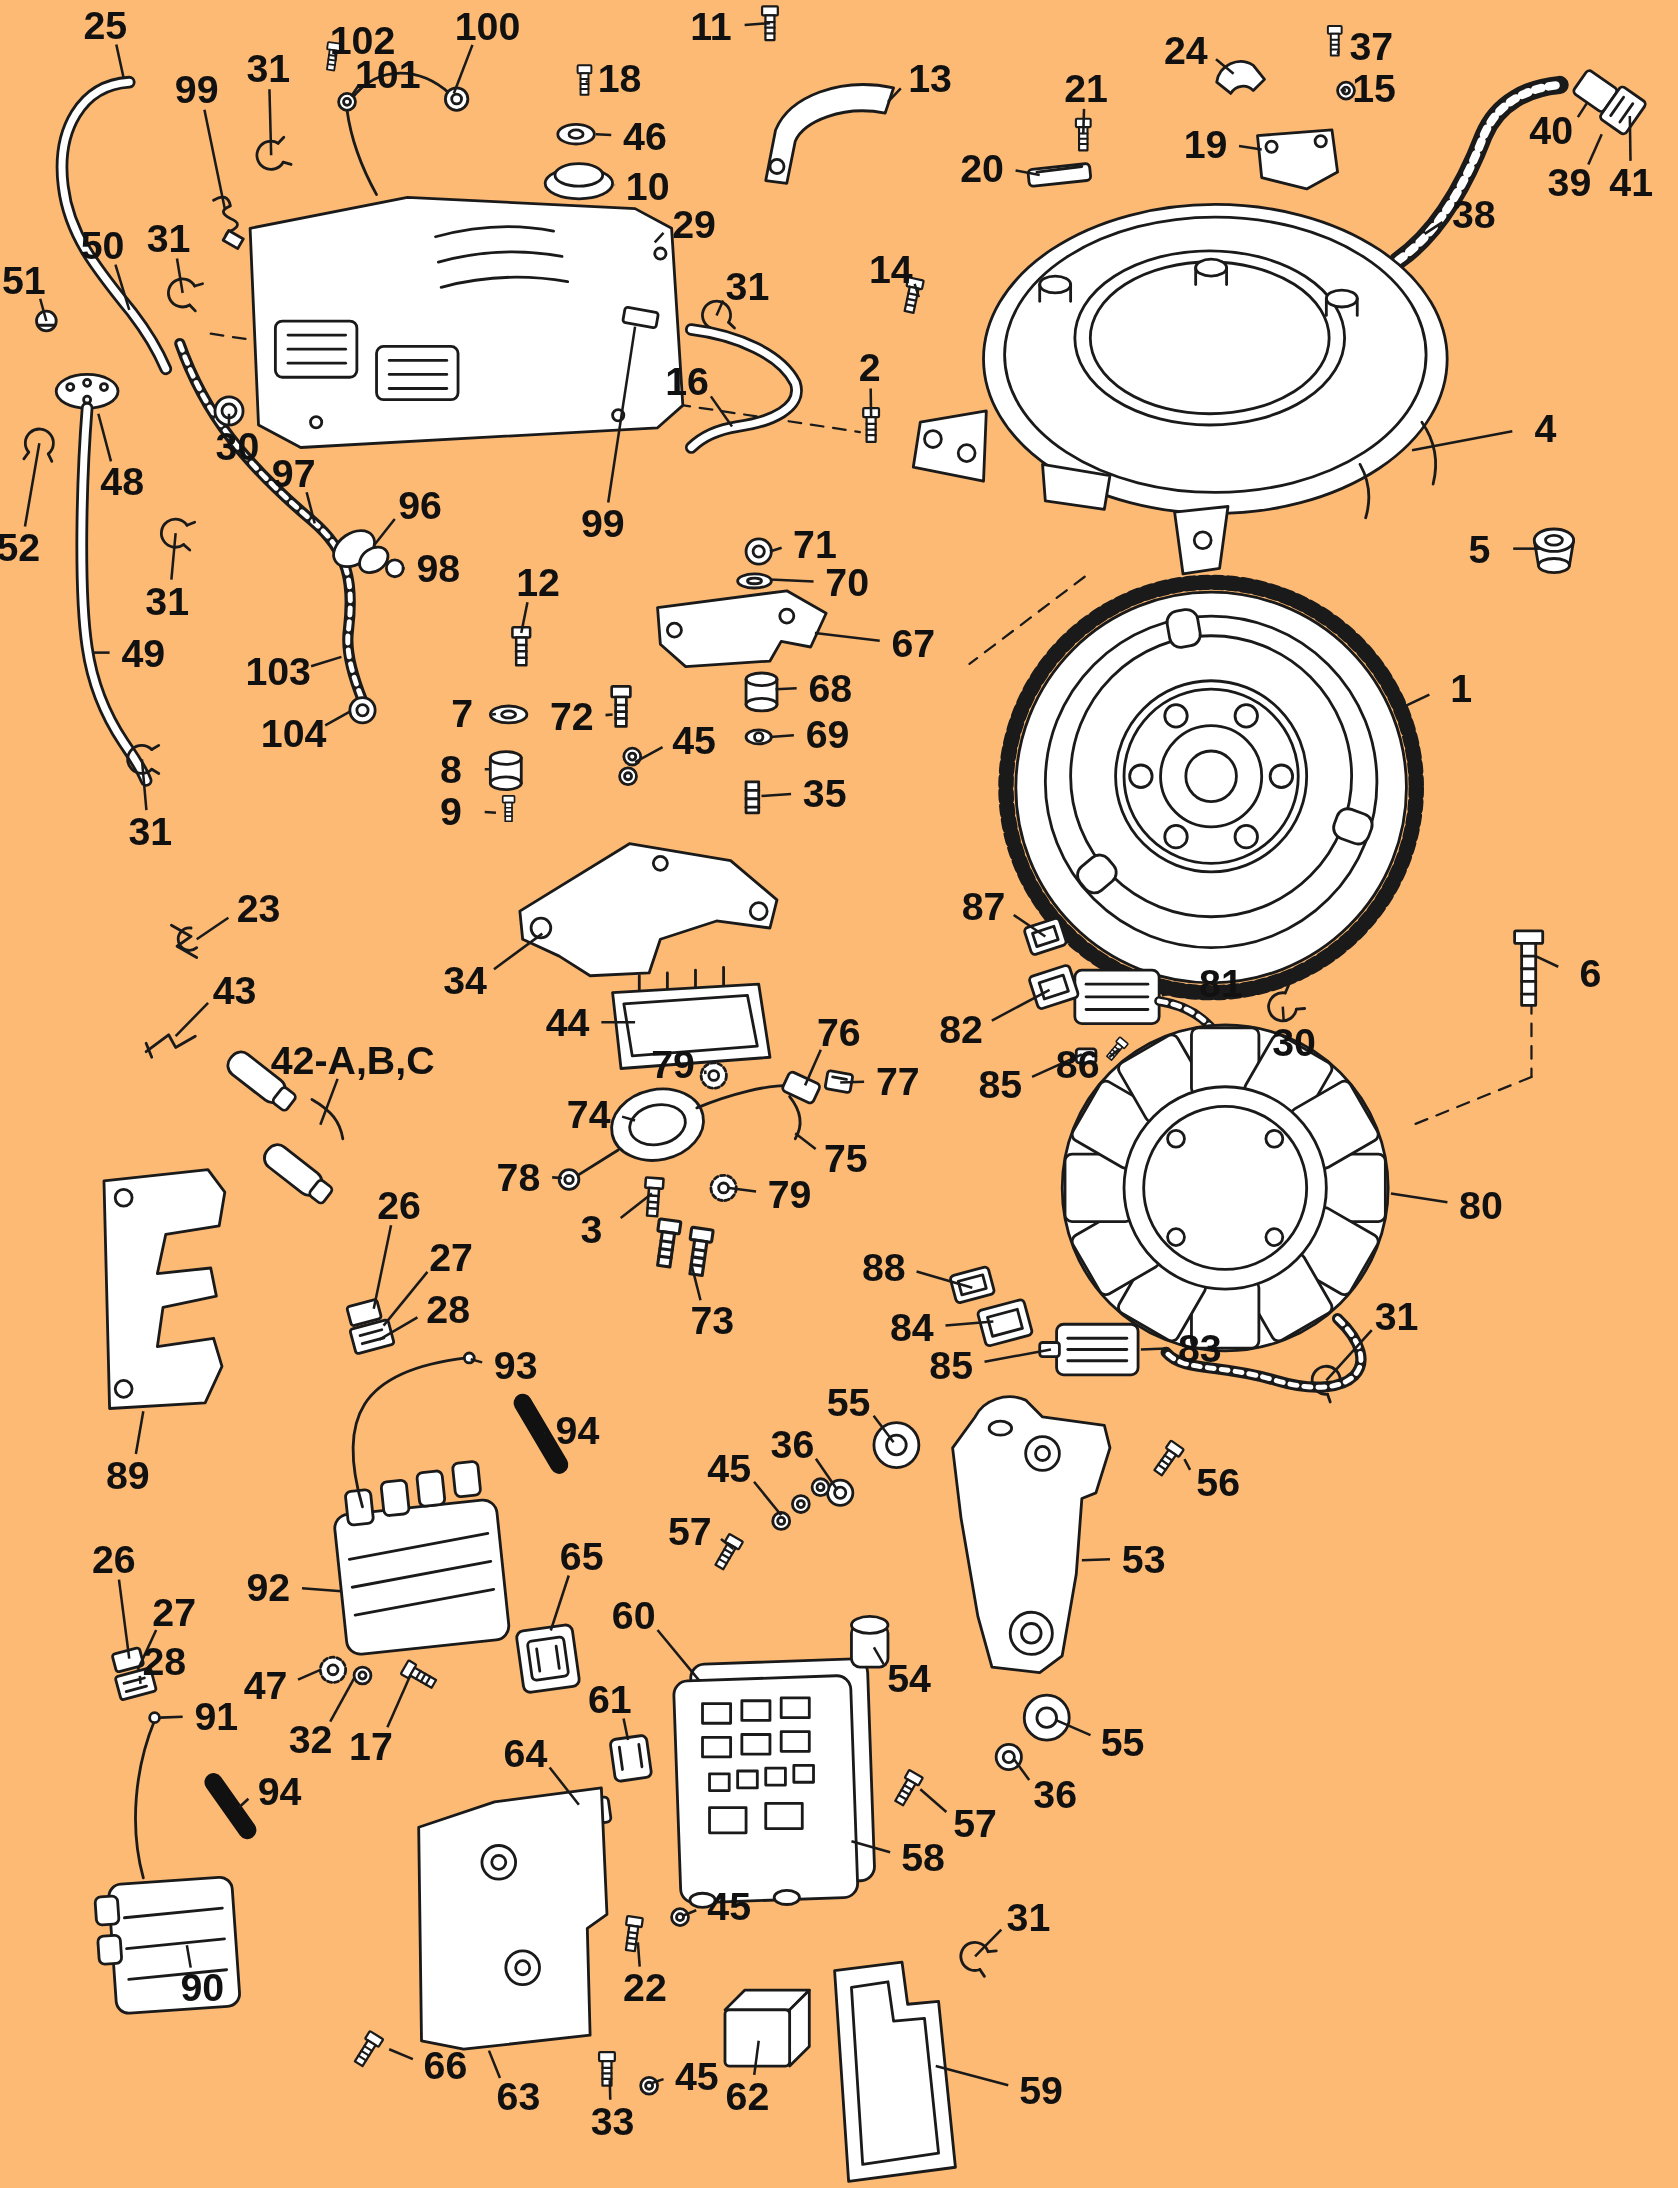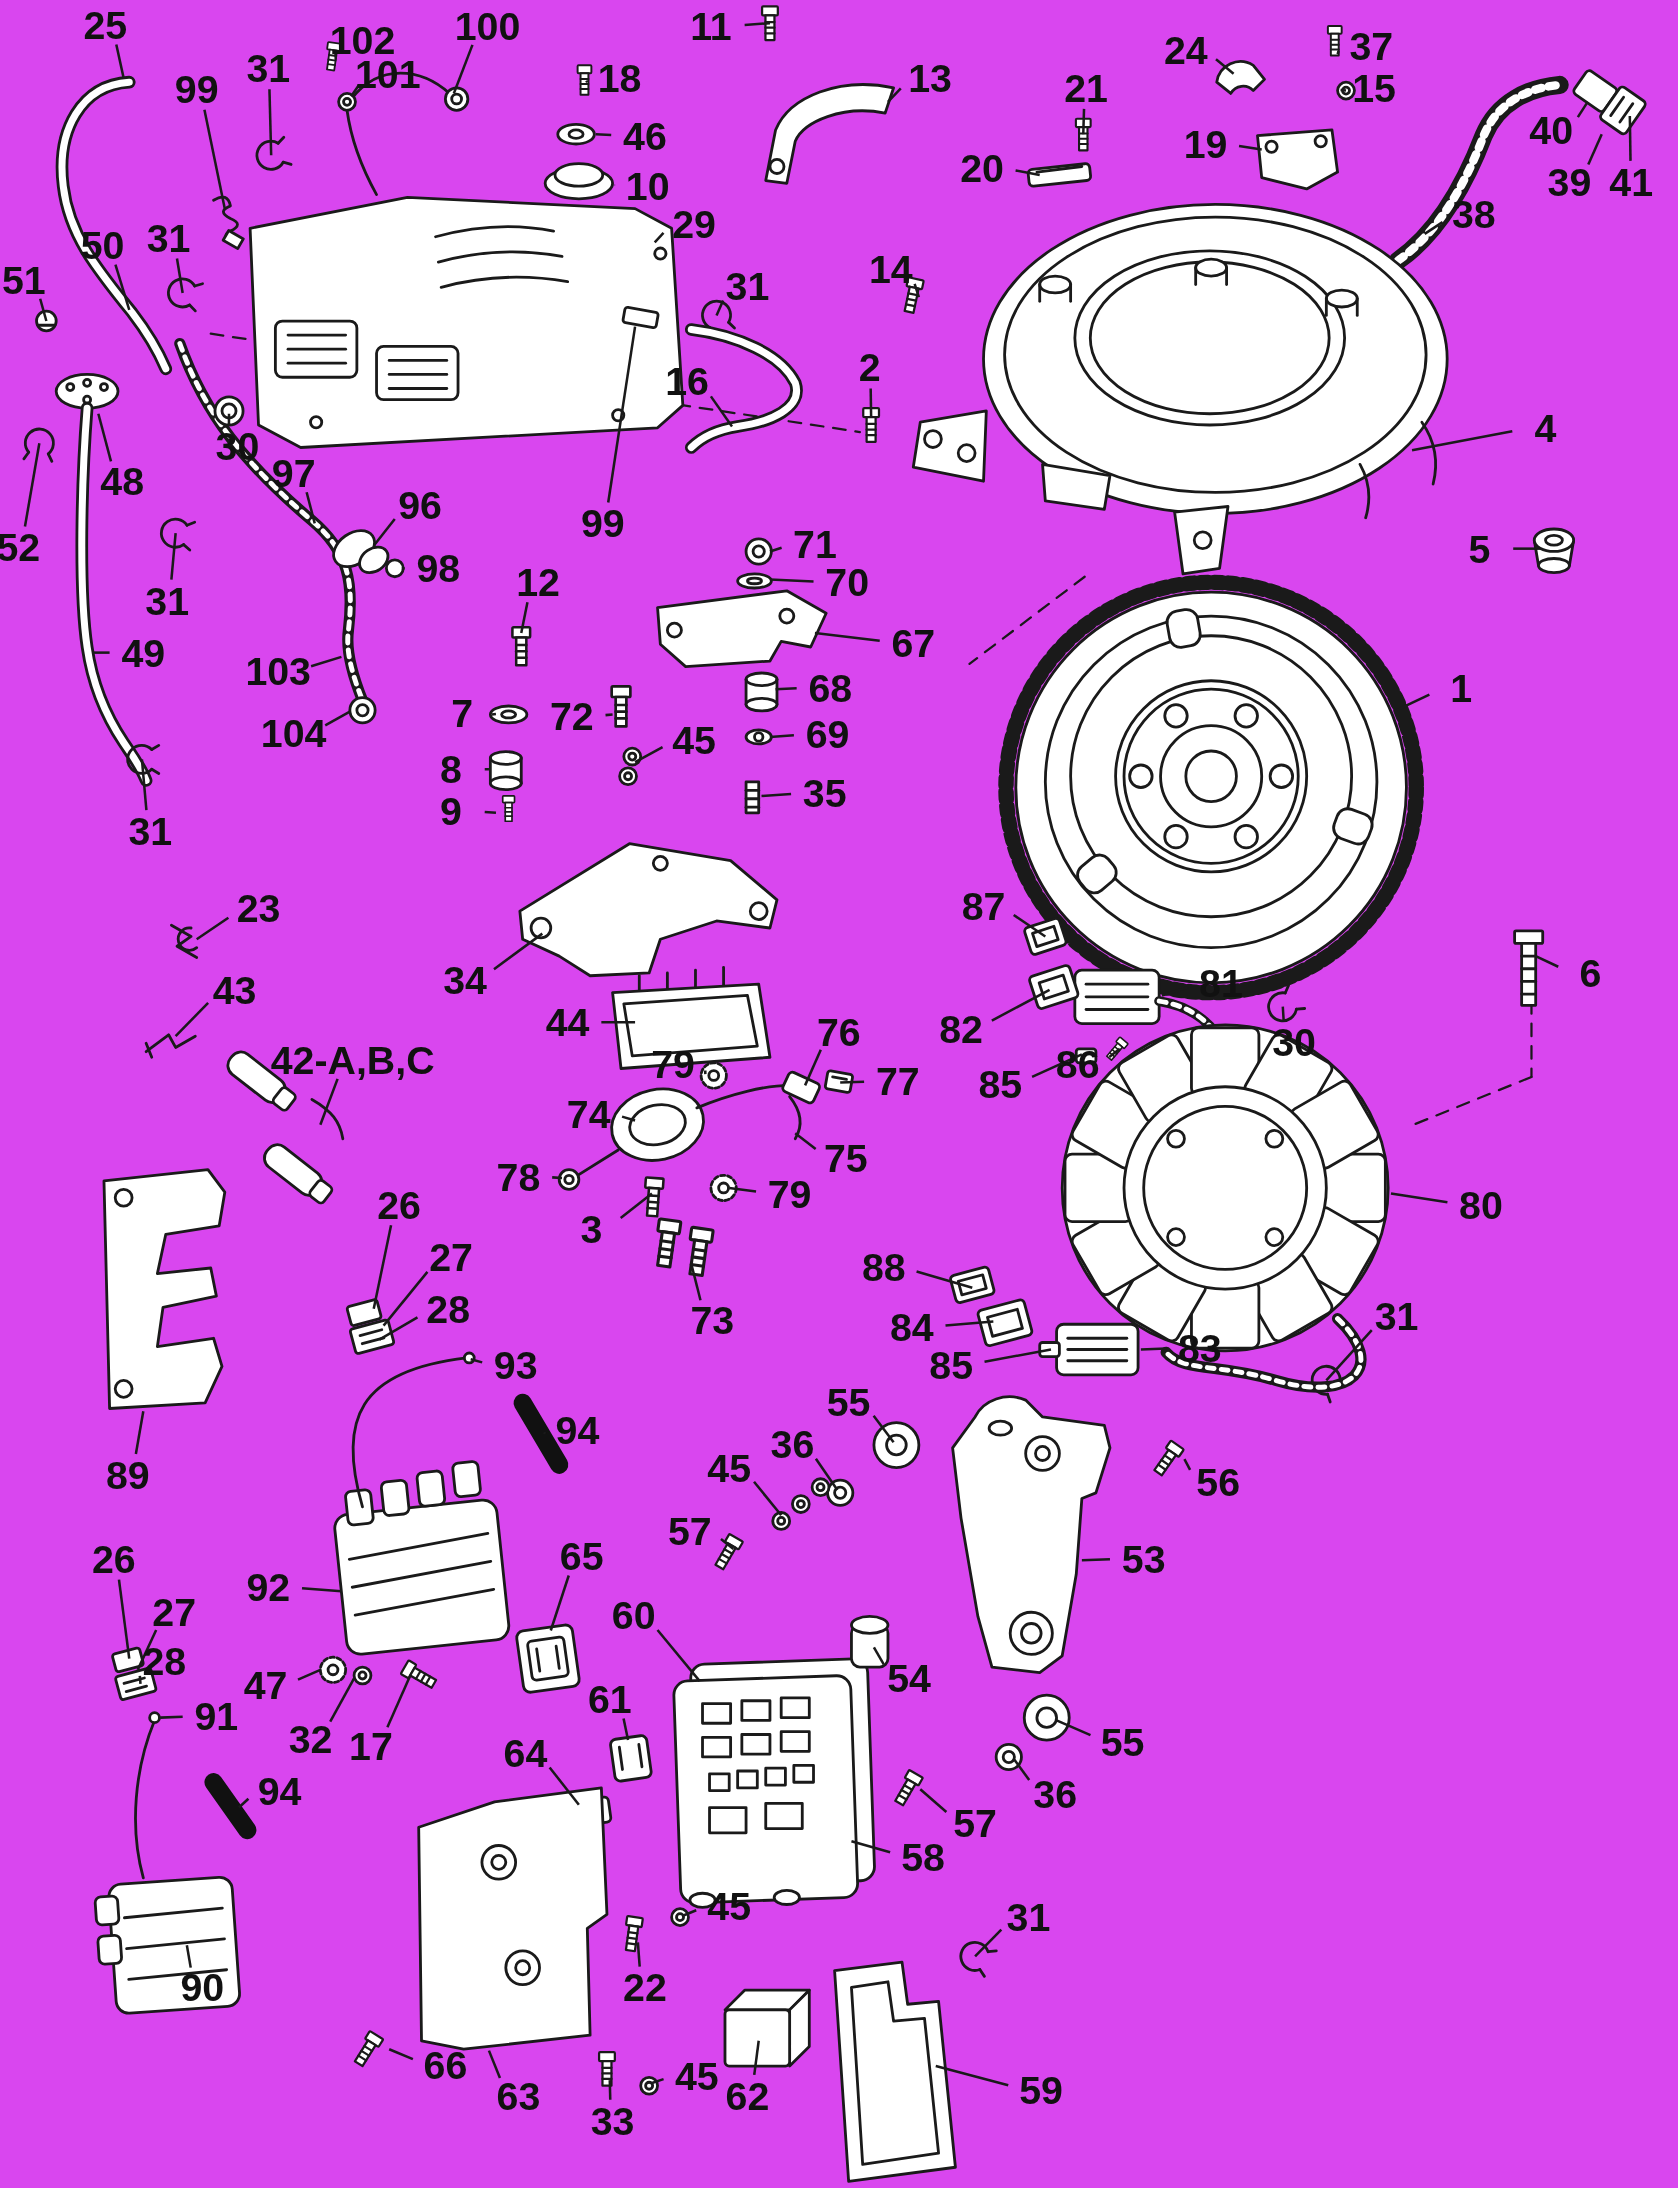--- a/index.html
+++ b/index.html
@@ -1,16 +1,16 @@
 <!DOCTYPE html>
 <html style="font-size:15px"><head>
 <meta charset="utf-8">
 <style>
   html,body{margin:0;padding:0;background:#ffffff;}
-  .page{position:relative;width:1679px;height:2189px;background:#d946ef;overflow:hidden;}
+  .page{position:relative;width:1679px;height:2189px;background:#fdba74;overflow:hidden;}
   svg.diagram{position:absolute;left:0;top:0;width:100%;height:100%;}
   #parts{stroke:#1a1a1a;stroke-width:2;fill:none;stroke-linejoin:round;stroke-linecap:round;}
   .tube-o{fill:none;stroke:#1a1a1a;stroke-width:9;stroke-linecap:round;}
   .tube-i{fill:none;stroke:#ffffff;stroke-width:5;stroke-linecap:round;}
   .cab-o{fill:none;stroke:#1a1a1a;stroke-width:8;stroke-linecap:round;}
   .cab-d{fill:none;stroke:#ffffff;stroke-width:3.5;stroke-linecap:round;stroke-dasharray:5 5;}
   .teeth{fill:none;stroke:#1a1a1a;stroke-width:11;stroke-dasharray:5.5 4.5;}
   .dash{stroke-dasharray:9 7;stroke-width:1.6;}
   .blk{stroke:#111;stroke-width:13;stroke-linecap:round;}
   #leaders line{stroke:#1a1a1a;stroke-width:1.8;}

